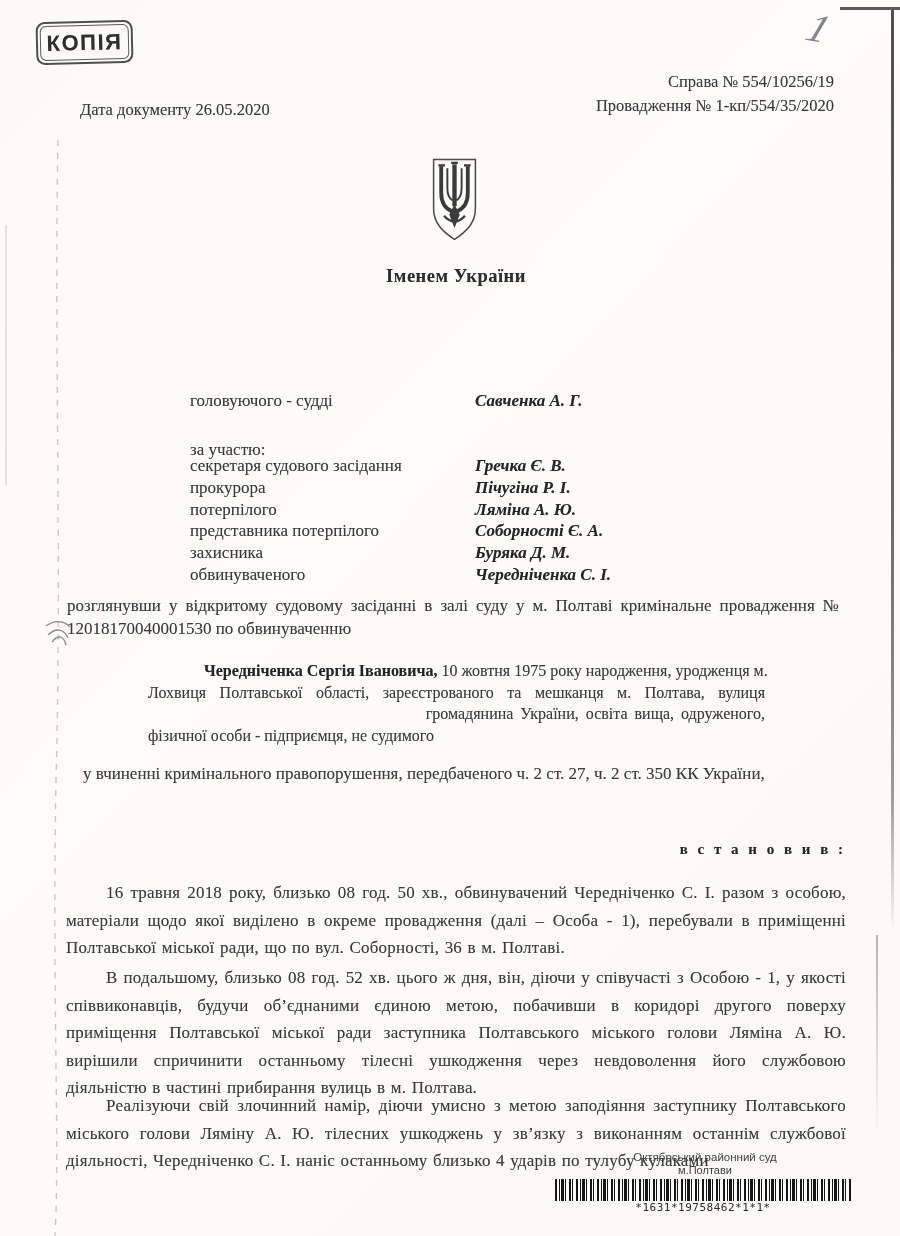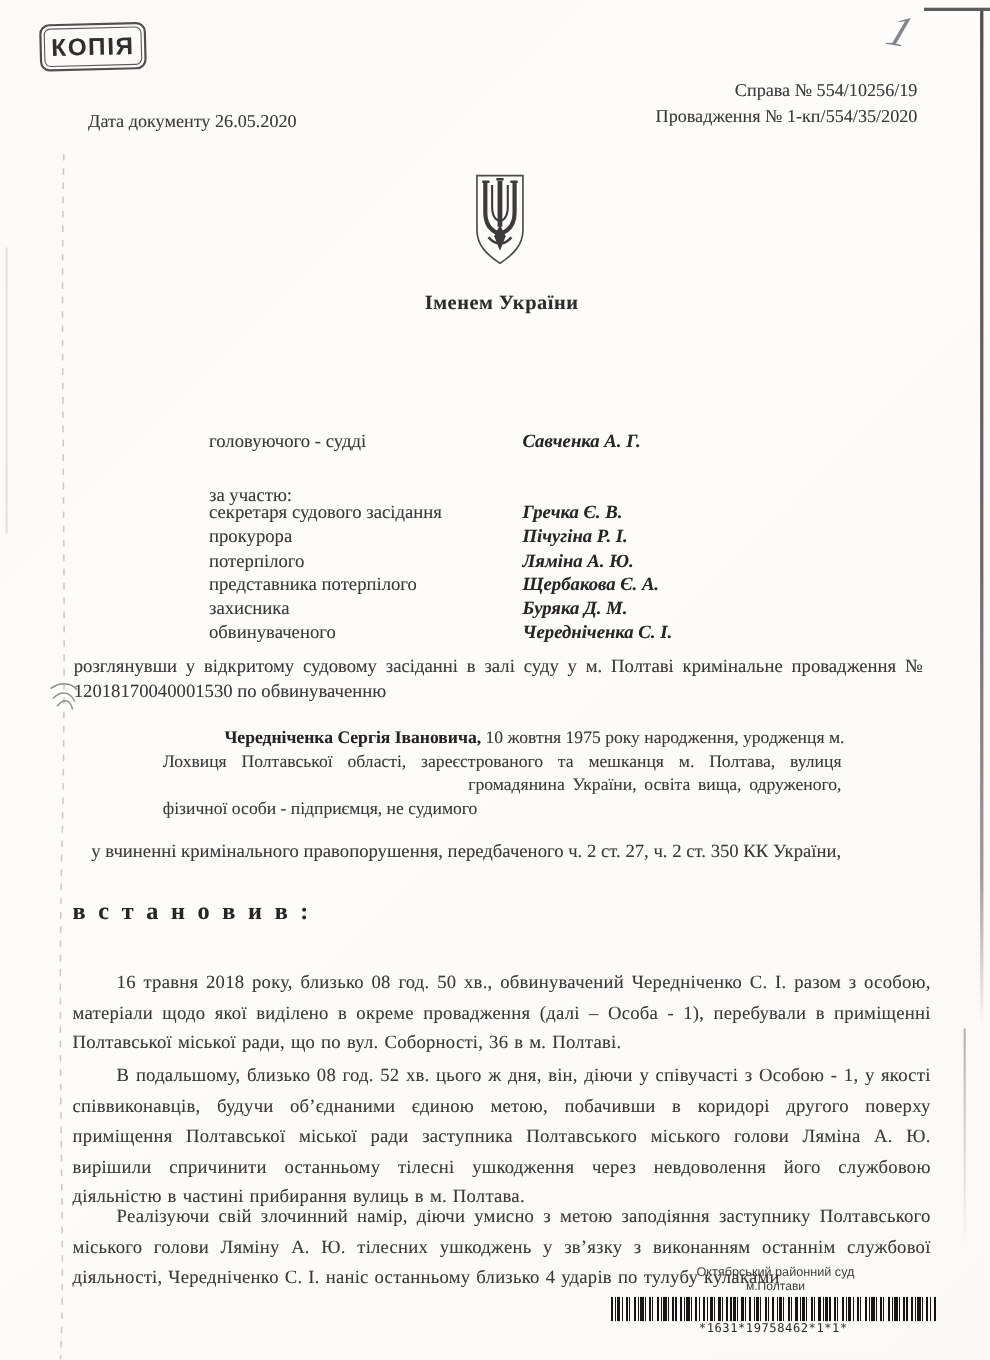--- a/index.html
+++ b/index.html
@@ -65,22 +65,22 @@
 
   
   .considered{position:absolute;left:67px;top:595px;width:772px;margin:0;
     font-size:17px;line-height:22.5px;text-align:justify;}
   .defendant{position:absolute;left:148px;top:660px;width:617px;font-size:16px;line-height:21.6px;}
   .dline{white-space:nowrap;text-align-last:justify;text-align:justify;}
   .dline1{white-space:nowrap;text-align-last:justify;text-align:justify;text-indent:56px;}
   .dline3{white-space:nowrap;text-align:right;word-spacing:3px;}
   .dbold{font-weight:bold;color:#242424;}
   .charge{position:absolute;left:66px;top:764px;width:780px;margin:0;font-size:17px;text-indent:17px;}
-  .established{position:absolute;left:66px;top:815px;width:780px;text-align:left;
-    font-size:22px;font-weight:bold;letter-spacing:3px;color:#262626;}
+  .established{position:absolute;left:66px;top:841px;width:780px;text-align:right;
+    font-size:15px;font-weight:bold;letter-spacing:3px;color:#262626;}
   .section-heading{position:absolute;left:66px;top:845px;width:780px;
     font-size:17px;font-weight:bold;color:#262626;text-indent:48px;}
   .bp{position:absolute;left:66px;width:780px;margin:0;font-size:17px;line-height:27.6px;
     text-align:justify;text-indent:40px;word-spacing:1px;letter-spacing:0.2px;}
   .p1{top:879px;}
   .p2{top:964px;}
   .p3{top:1092px;}
 
   
   .court-stamp{position:absolute;left:555px;top:1150px;width:300px;text-align:center;
@@ -147,21 +147,21 @@
   <div class="presiding">
     <span class="role-col txt">головуючого - судді</span><span class="pname txt">Савченка А. Г.</span>
   </div>
 
   <div class="participation-label txt">за участю:</div>
 
   <div class="participants">
     <div><span class="role-col txt">секретаря судового засідання</span><span class="pname txt">Гречка Є. В.</span></div>
     <div><span class="role-col txt">прокурора</span><span class="pname txt">Пічугіна Р. І.</span></div>
     <div><span class="role-col txt">потерпілого</span><span class="pname txt">Ляміна А. Ю.</span></div>
-    <div><span class="role-col txt">представника потерпілого</span><span class="pname txt">Щербакова Є. А.</span></div>
+    <div><span class="role-col txt">представника потерпілого</span><span class="pname txt">Соборності Є. А.</span></div>
     <div><span class="role-col txt">захисника</span><span class="pname txt">Буряка Д. М.</span></div>
     <div><span class="role-col txt">обвинуваченого</span><span class="pname txt">Чередніченка С. І.</span></div>
   </div>
 
   <p class="considered txt">розглянувши у відкритому судовому засіданні в залі суду у м. Полтаві  кримінальне провадження № 12018170040001530  по обвинуваченню</p>
 
   <div class="defendant">
     <div class="dline1"><span class="dbold txt">Чередніченка Сергія Івановича, </span><span class="txt">10 жовтня 1975 року народження, уродженця м.</span></div>
     <div class="dline txt">Лохвиця Полтавської області, зареєстрованого та мешканця м. Полтава, вулиця</div>
     <div class="dline3 txt">громадянина України, освіта вища, одруженого,</div>

